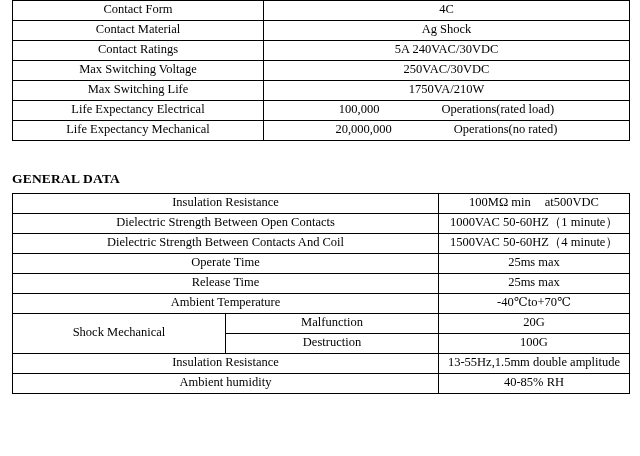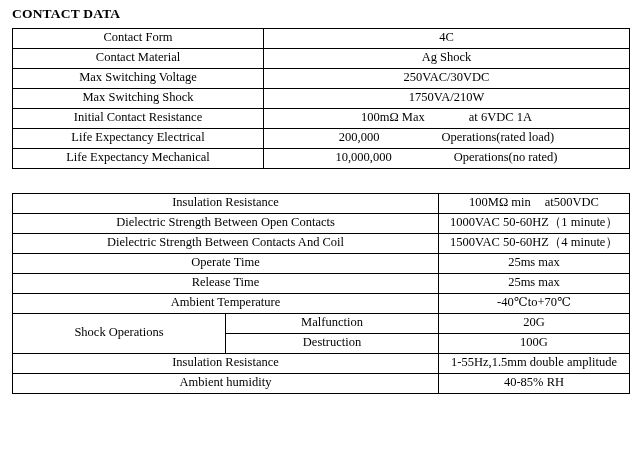--- a/index.html
+++ b/index.html
@@ -54,59 +54,59 @@
   .label-merge {
     vertical-align: middle;
   }
 </style>
 </head>
 <body>
 
 <div class="page">
 
   <div class="section">
-    <div class="section-title">CONTACT DATA</div>
 
     <table class="spec">
       <tbody>
         <tr>
           <td style="width:240px">Contact Form</td>
           <td><span>4C</span></td>
         </tr>
         <tr>
           <td>Contact Material</td>
           <td><span>Ag Shock</span></td>
         </tr>
         <tr>
+          <td>Contact Ratings</td>
+          <td><span>5A 240VAC/30VDC</span></td>
+        </tr>
+        <tr>
           <td>Max Switching Voltage</td>
           <td><span>250VAC/30VDC</span></td>
         </tr>
         <tr>
-          <td>Max Switching Shock</td>
+          <td>Max Switching Life</td>
           <td><span>1750VA/210W</span></td>
         </tr>
         <tr>
-          <td>Initial Contact Resistance</td>
-          <td><span>100mΩ Max</span><span class="inner-gap"></span><span>at 6VDC 1A</span></td>
-        </tr>
-        <tr>
           <td>Life Expectancy Electrical</td>
-          <td><span>200,000</span><span class="inner-gap-wide"></span><span>Operations(rated load)</span></td>
+          <td><span>100,000</span><span class="inner-gap-wide"></span><span>Operations(rated load)</span></td>
         </tr>
         <tr>
           <td>Life Expectancy Mechanical</td>
-          <td><span>10,000,000</span><span class="inner-gap-wide"></span><span>Operations(no rated)</span></td>
+          <td><span>20,000,000</span><span class="inner-gap-wide"></span><span>Operations(no rated)</span></td>
         </tr>
       </tbody>
     </table>
   </div>
 
   <div class="gap-2"></div>
 
   <div class="section">
+    <div class="section-title">GENERAL DATA</div>
 
     <table class="spec">
       <tbody>
         <tr>
           <td colspan="2" style="width:415px"><span>Insulation Resistance</span></td>
           <td><span>100MΩ min</span><span style="display:inline-block;width:14px"></span><span>at500VDC</span></td>
         </tr>
         <tr>
           <td colspan="2">Dielectric Strength Between Open Contacts</td>
           <td>1000VAC 50-60HZ（1 minute）</td>
@@ -121,31 +121,31 @@
         </tr>
         <tr>
           <td colspan="2">Release Time</td>
           <td>25ms max</td>
         </tr>
         <tr>
           <td colspan="2">Ambient Temperature</td>
           <td>-40℃to+70℃</td>
         </tr>
         <tr>
-          <td rowspan="2" style="width:122px" class="label-merge">Shock  Operations</td>
+          <td rowspan="2" style="width:122px" class="label-merge">Shock  Mechanical</td>
           <td style="width:293px">Malfunction</td>
           <td>20G</td>
         </tr>
         <tr>
           <td>Destruction</td>
           <td>100G</td>
         </tr>
         <tr>
           <td colspan="2">Insulation Resistance</td>
-          <td>1-55Hz,1.5mm double amplitude</td>
+          <td>13-55Hz,1.5mm double amplitude</td>
         </tr>
         <tr>
           <td colspan="2">Ambient humidity</td>
           <td>40-85% RH</td>
         </tr>
 
       </tbody>
     </table>
   </div>
 

